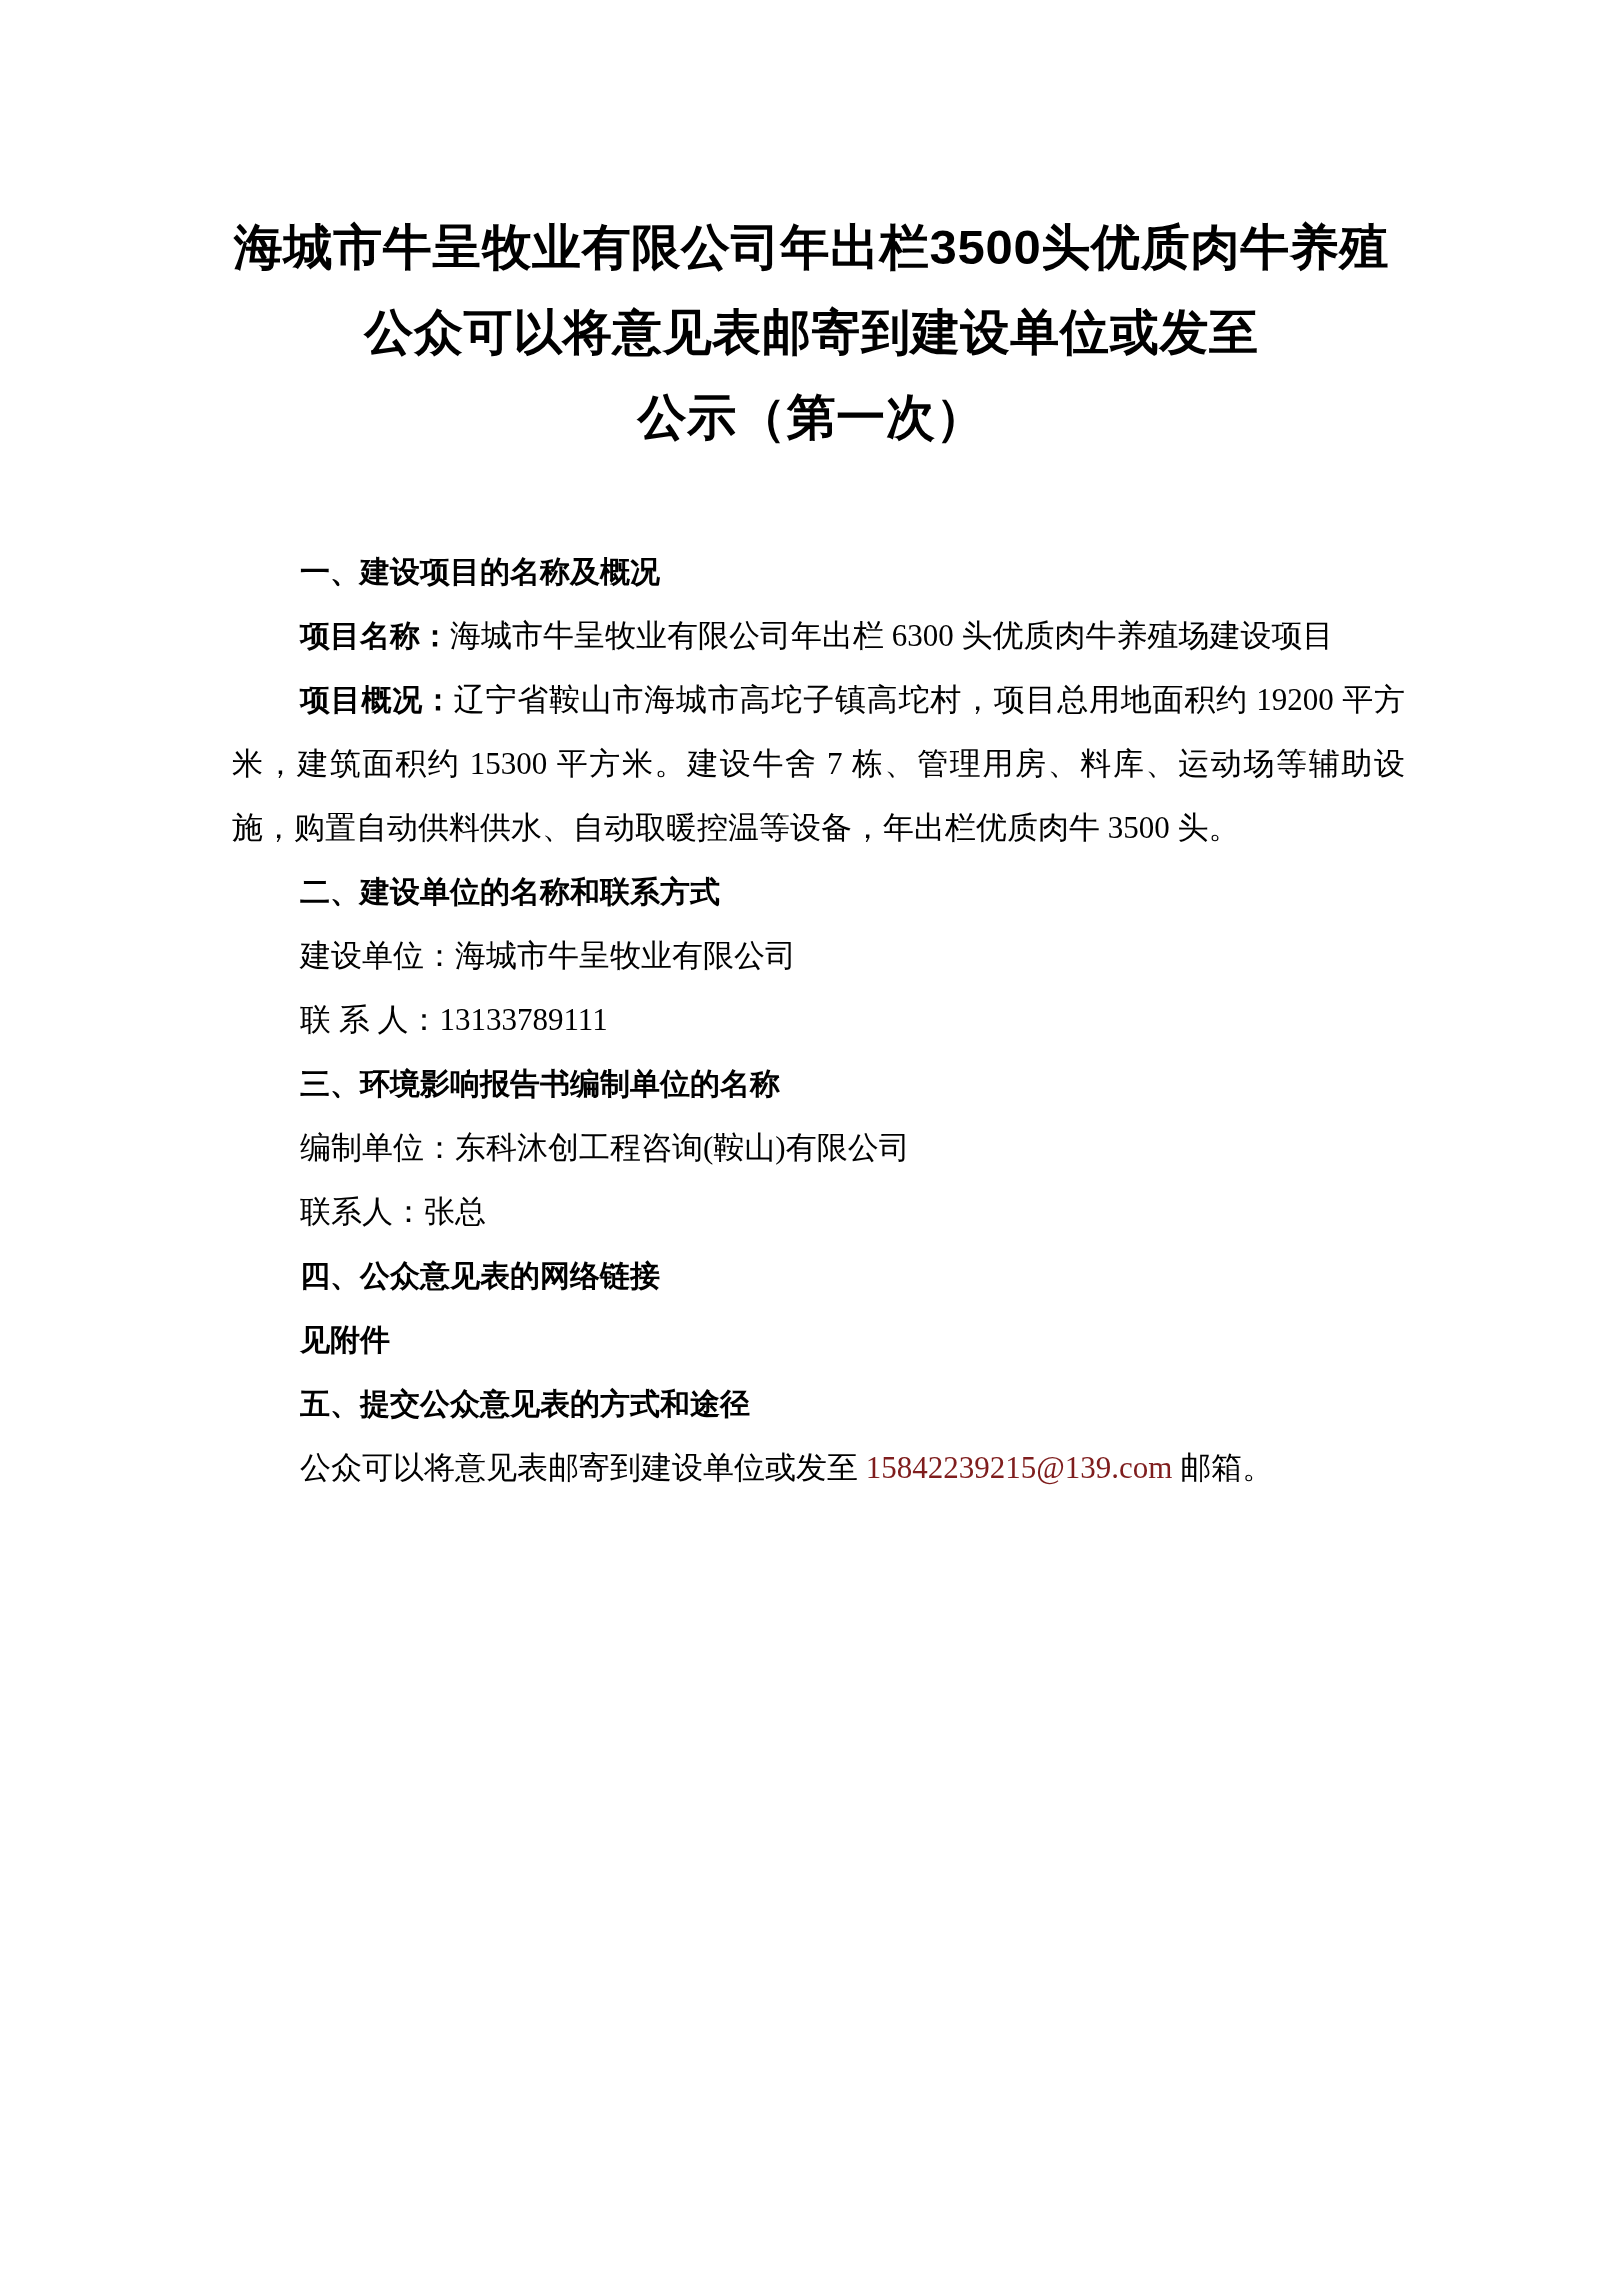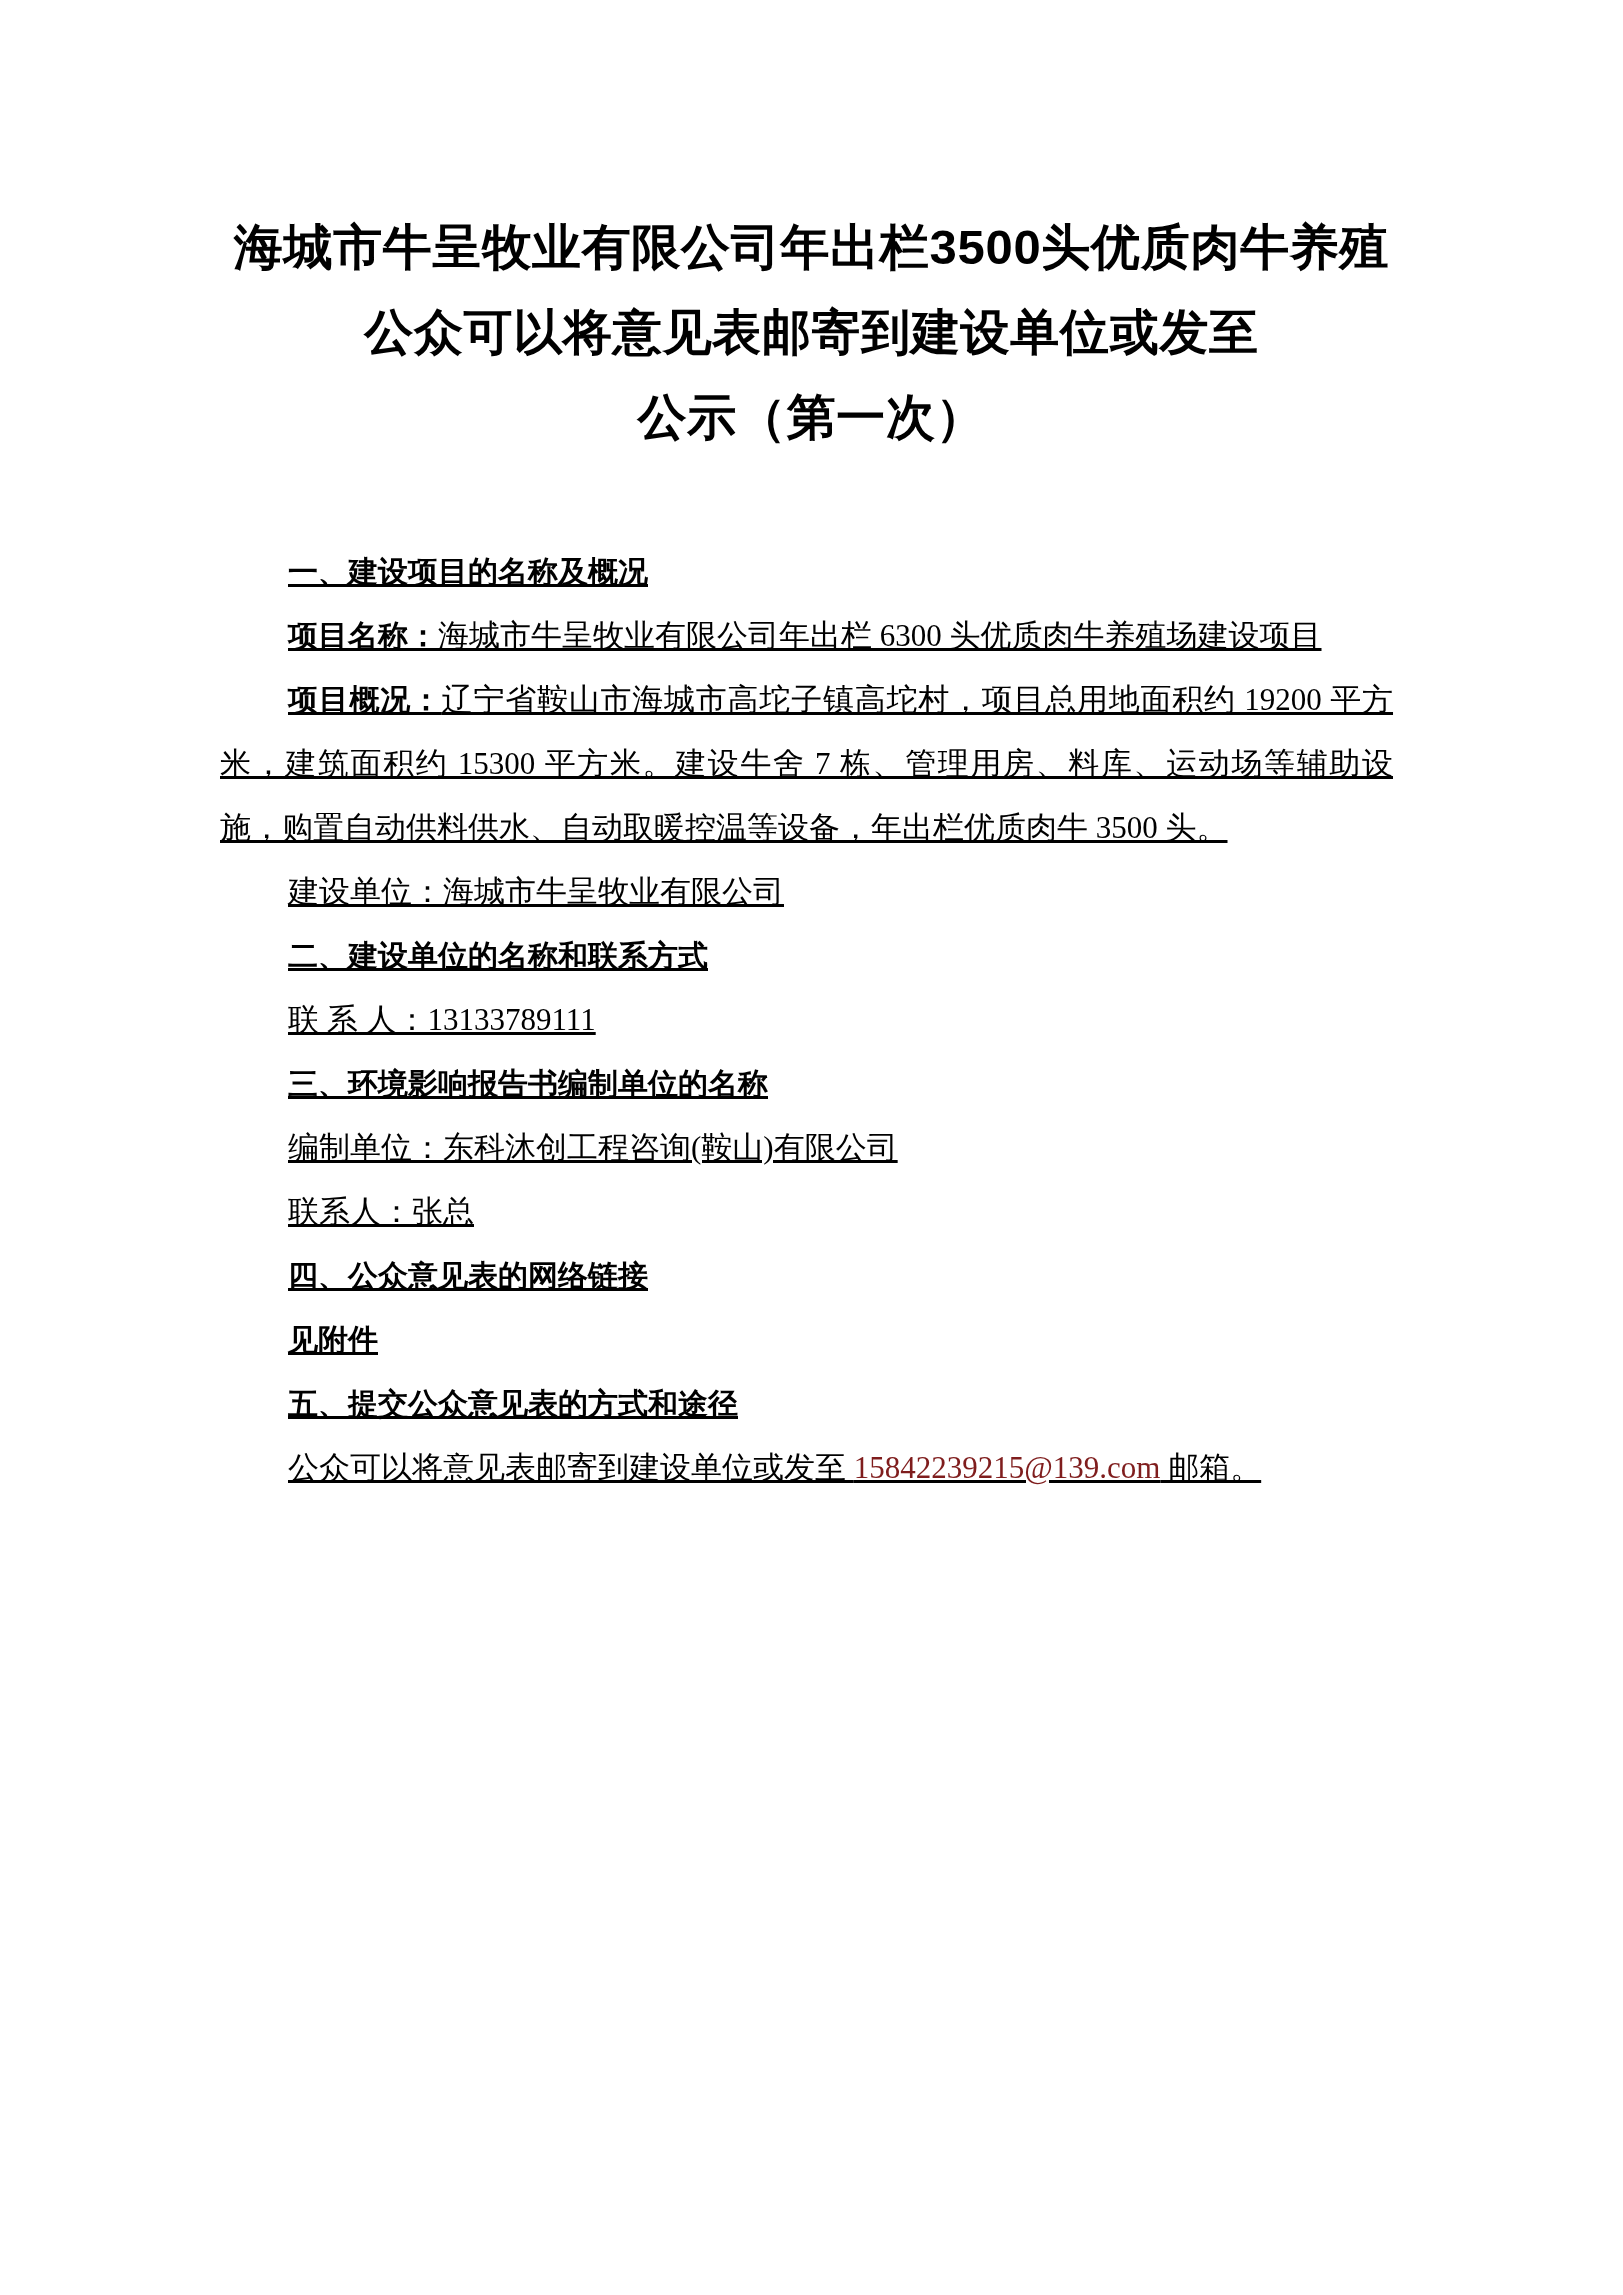--- a/index.html
+++ b/index.html
@@ -34,26 +34,25 @@
     font-size: 49px;
     line-height: 85px;
     letter-spacing: 0.7px;
   }
   .title-line {
     display: block;
     white-space: nowrap;
   }
   .body-block {
     position: absolute;
-    left: 220px;
+    left: 232px;
     width: 1173px;
     top: 540px;
     font-size: 31px;
     line-height: 64px;
-    text-decoration: underline;
   }
   .para {
     display: block;
     margin: 0;
     text-indent: 68px;
     white-space: normal;
   }
   .para.heading {
     font-family: "DejaVu Sans", "Liberation Sans", sans-serif;
     font-weight: bold;
@@ -91,22 +90,22 @@
   <div class="body-block">
 
     <p class="para heading">一、建设项目的名称及概况</p>
     <p class="para">
       <span class="lead">项目名称：</span><span>海城市牛呈牧业有限公司年出栏 6300 头优质肉牛养殖场建设项目</span>
     </p>
     <p class="para overview">
       <span class="lead">项目概况：</span><span>辽宁省鞍山市海城市高坨子镇高坨村，项目总用地面积约 19200 平方米，建筑面积约 15300 平方米。建设牛舍 7 栋、管理用房、料库、运动场等辅助设施，购置自动供料供水、自动取暖控温等设备，年出栏优质肉牛 3500 头。</span>
     </p>
 
+    <p class="para heading">二、建设单位的名称和联系方式</p>
     <p class="para">建设单位：海城市牛呈牧业有限公司</p>
-    <p class="para heading">二、建设单位的名称和联系方式</p>
     <p class="para">联 系 人：13133789111</p>
 
     <p class="para heading">三、环境影响报告书编制单位的名称</p>
     <p class="para">编制单位：东科沐创工程咨询(鞍山)有限公司</p>
     <p class="para">联系人：张总</p>
 
     <p class="para heading">四、公众意见表的网络链接</p>
     <p class="para plain-bold">见附件</p>
 
     <p class="para heading">五、提交公众意见表的方式和途径</p>

